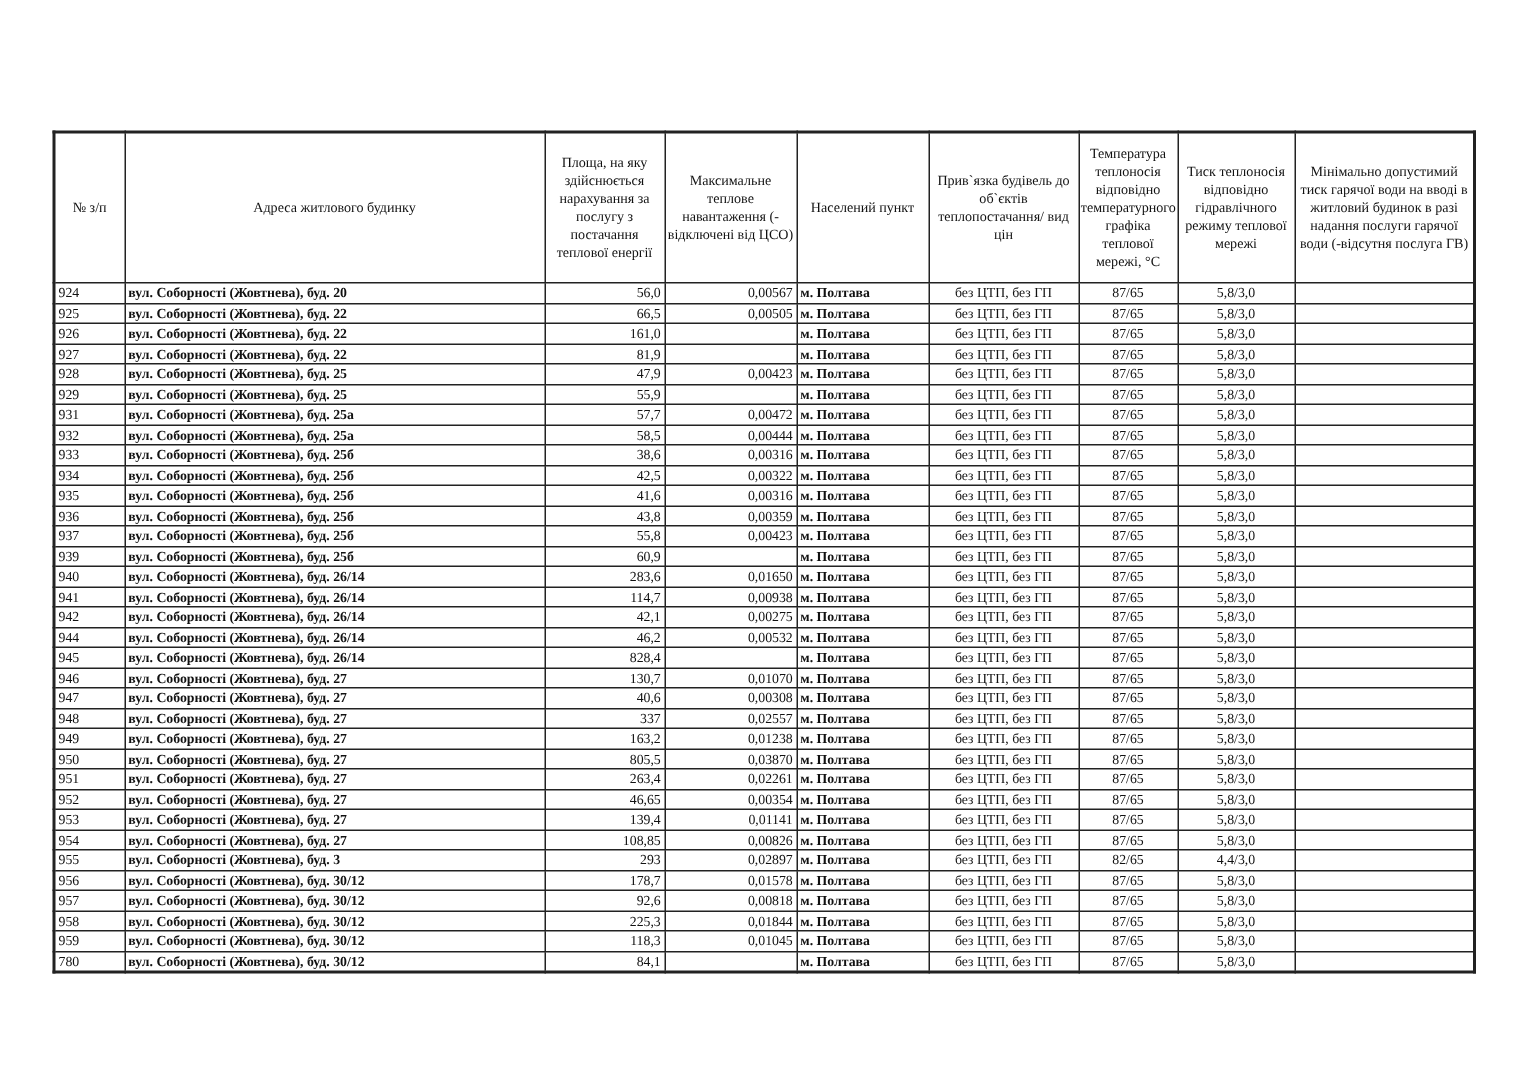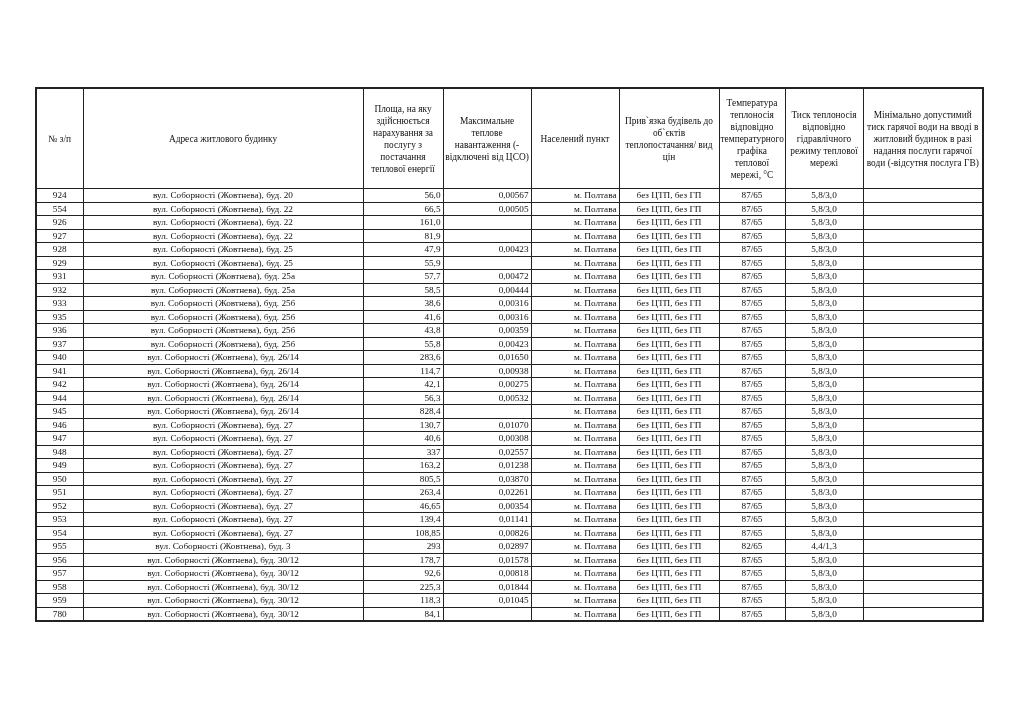--- a/index.html
+++ b/index.html
@@ -3,24 +3,24 @@
 <meta charset="utf-8">
 <style>
   html, body { margin: 0; padding: 0; background: #ffffff; }
   body { width: 1024px; height: 724px; position: relative; overflow: hidden;
          font-family: "Liberation Serif", "DejaVu Serif", serif; color: #111; }
   .page { position: absolute; left: 35px; top: 87px; }
   table { border-collapse: collapse; table-layout: fixed; width: 947px; }
   th, td { border: 1px solid #222; padding: 0 2px; font-size: 9.2px; line-height: 10px; overflow: hidden; white-space: nowrap; }
   th { font-weight: normal; text-align: center; vertical-align: middle; white-space: normal; height: 99px; font-size: 9.4px; line-height: 12px; padding: 0 1px; }
   td { height: 12.5px; }
-  .c-num { text-align: center; }
-  .c-addr { text-align: center; }
+  .c-num { }
+  .c-addr { text-align: left; font-weight: bold; }
   .c-area, .c-load { text-align: right; }
-  .c-city { text-align: right; }
+  .c-city { text-align: left; font-weight: bold; }
   .c-link { text-align: center; }
   .c-temp, .c-press { text-align: center; }
   .outer { border: 2px solid #222; }
 </style>
 </head>
 <body>
 
 <div class="page">
   <table class="outer">
     <colgroup>
@@ -53,21 +53,21 @@
           <td class="c-addr">вул. Соборності (Жовтнева), буд. 20</td>
           <td class="c-area">56,0</td>
           <td class="c-load">0,00567</td>
           <td class="c-city">м. Полтава</td>
           <td class="c-link">без ЦТП, без ГП</td>
           <td class="c-temp">87/65</td>
           <td class="c-press">5,8/3,0</td>
           <td class="c-min"></td>
         </tr>
         <tr>
-          <td class="c-num">554</td>
+          <td class="c-num">925</td>
           <td class="c-addr">вул. Соборності (Жовтнева), буд. 22</td>
           <td class="c-area">66,5</td>
           <td class="c-load">0,00505</td>
           <td class="c-city">м. Полтава</td>
           <td class="c-link">без ЦТП, без ГП</td>
           <td class="c-temp">87/65</td>
           <td class="c-press">5,8/3,0</td>
           <td class="c-min"></td>
         </tr>
         <tr>
@@ -141,20 +141,31 @@
           <td class="c-addr">вул. Соборності (Жовтнева), буд. 25б</td>
           <td class="c-area">38,6</td>
           <td class="c-load">0,00316</td>
           <td class="c-city">м. Полтава</td>
           <td class="c-link">без ЦТП, без ГП</td>
           <td class="c-temp">87/65</td>
           <td class="c-press">5,8/3,0</td>
           <td class="c-min"></td>
         </tr>
         <tr>
+          <td class="c-num">934</td>
+          <td class="c-addr">вул. Соборності (Жовтнева), буд. 25б</td>
+          <td class="c-area">42,5</td>
+          <td class="c-load">0,00322</td>
+          <td class="c-city">м. Полтава</td>
+          <td class="c-link">без ЦТП, без ГП</td>
+          <td class="c-temp">87/65</td>
+          <td class="c-press">5,8/3,0</td>
+          <td class="c-min"></td>
+        </tr>
+        <tr>
           <td class="c-num">935</td>
           <td class="c-addr">вул. Соборності (Жовтнева), буд. 25б</td>
           <td class="c-area">41,6</td>
           <td class="c-load">0,00316</td>
           <td class="c-city">м. Полтава</td>
           <td class="c-link">без ЦТП, без ГП</td>
           <td class="c-temp">87/65</td>
           <td class="c-press">5,8/3,0</td>
           <td class="c-min"></td>
         </tr>
@@ -167,20 +178,31 @@
           <td class="c-link">без ЦТП, без ГП</td>
           <td class="c-temp">87/65</td>
           <td class="c-press">5,8/3,0</td>
           <td class="c-min"></td>
         </tr>
         <tr>
           <td class="c-num">937</td>
           <td class="c-addr">вул. Соборності (Жовтнева), буд. 25б</td>
           <td class="c-area">55,8</td>
           <td class="c-load">0,00423</td>
+          <td class="c-city">м. Полтава</td>
+          <td class="c-link">без ЦТП, без ГП</td>
+          <td class="c-temp">87/65</td>
+          <td class="c-press">5,8/3,0</td>
+          <td class="c-min"></td>
+        </tr>
+        <tr>
+          <td class="c-num">939</td>
+          <td class="c-addr">вул. Соборності (Жовтнева), буд. 25б</td>
+          <td class="c-area">60,9</td>
+          <td class="c-load"></td>
           <td class="c-city">м. Полтава</td>
           <td class="c-link">без ЦТП, без ГП</td>
           <td class="c-temp">87/65</td>
           <td class="c-press">5,8/3,0</td>
           <td class="c-min"></td>
         </tr>
         <tr>
           <td class="c-num">940</td>
           <td class="c-addr">вул. Соборності (Жовтнева), буд. 26/14</td>
           <td class="c-area">283,6</td>
@@ -209,21 +231,21 @@
           <td class="c-load">0,00275</td>
           <td class="c-city">м. Полтава</td>
           <td class="c-link">без ЦТП, без ГП</td>
           <td class="c-temp">87/65</td>
           <td class="c-press">5,8/3,0</td>
           <td class="c-min"></td>
         </tr>
         <tr>
           <td class="c-num">944</td>
           <td class="c-addr">вул. Соборності (Жовтнева), буд. 26/14</td>
-          <td class="c-area">56,3</td>
+          <td class="c-area">46,2</td>
           <td class="c-load">0,00532</td>
           <td class="c-city">м. Полтава</td>
           <td class="c-link">без ЦТП, без ГП</td>
           <td class="c-temp">87/65</td>
           <td class="c-press">5,8/3,0</td>
           <td class="c-min"></td>
         </tr>
         <tr>
           <td class="c-num">945</td>
           <td class="c-addr">вул. Соборності (Жовтнева), буд. 26/14</td>
@@ -335,21 +357,21 @@
           <td class="c-min"></td>
         </tr>
         <tr>
           <td class="c-num">955</td>
           <td class="c-addr">вул. Соборності (Жовтнева), буд. 3</td>
           <td class="c-area">293</td>
           <td class="c-load">0,02897</td>
           <td class="c-city">м. Полтава</td>
           <td class="c-link">без ЦТП, без ГП</td>
           <td class="c-temp">82/65</td>
-          <td class="c-press">4,4/1,3</td>
+          <td class="c-press">4,4/3,0</td>
           <td class="c-min"></td>
         </tr>
         <tr>
           <td class="c-num">956</td>
           <td class="c-addr">вул. Соборності (Жовтнева), буд. 30/12</td>
           <td class="c-area">178,7</td>
           <td class="c-load">0,01578</td>
           <td class="c-city">м. Полтава</td>
           <td class="c-link">без ЦТП, без ГП</td>
           <td class="c-temp">87/65</td>

